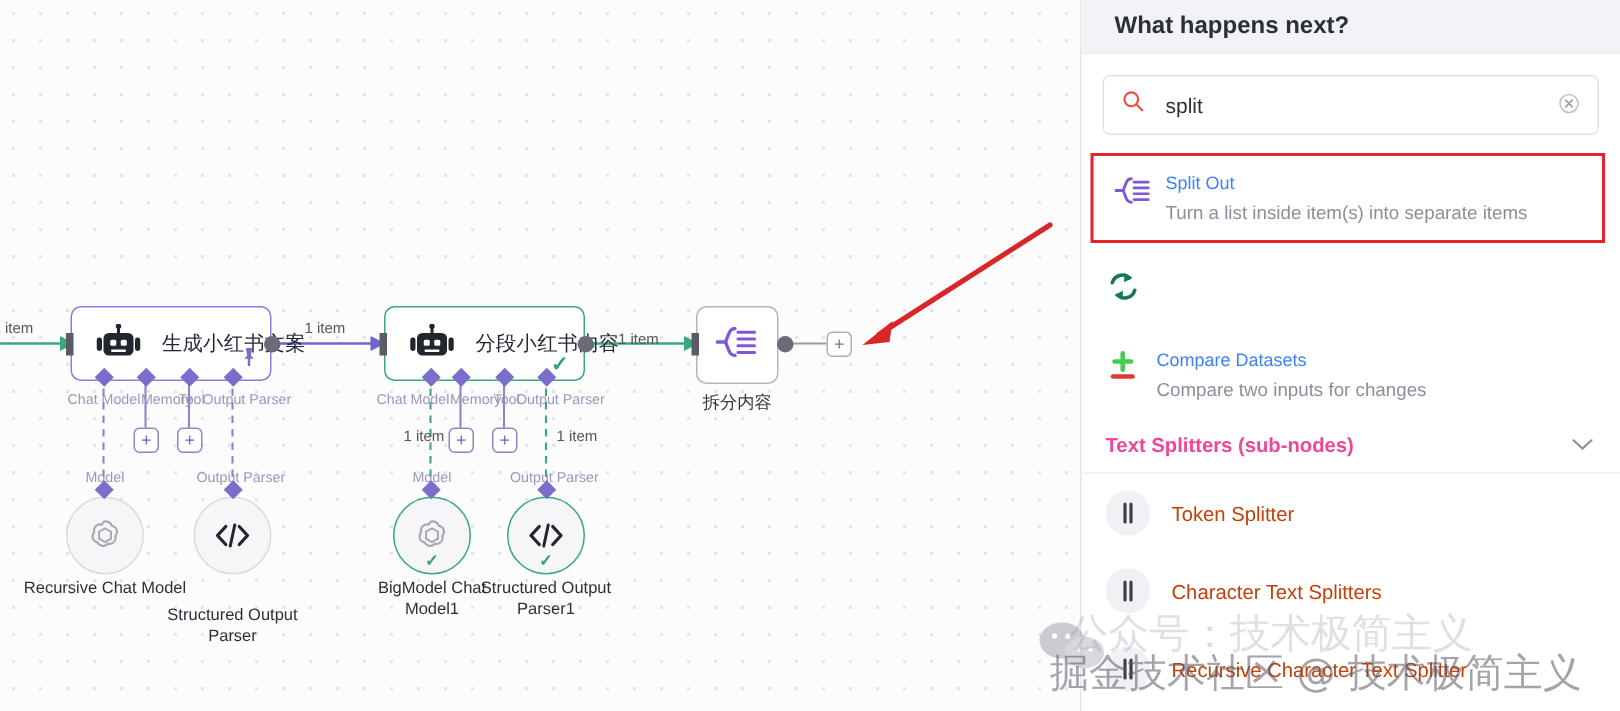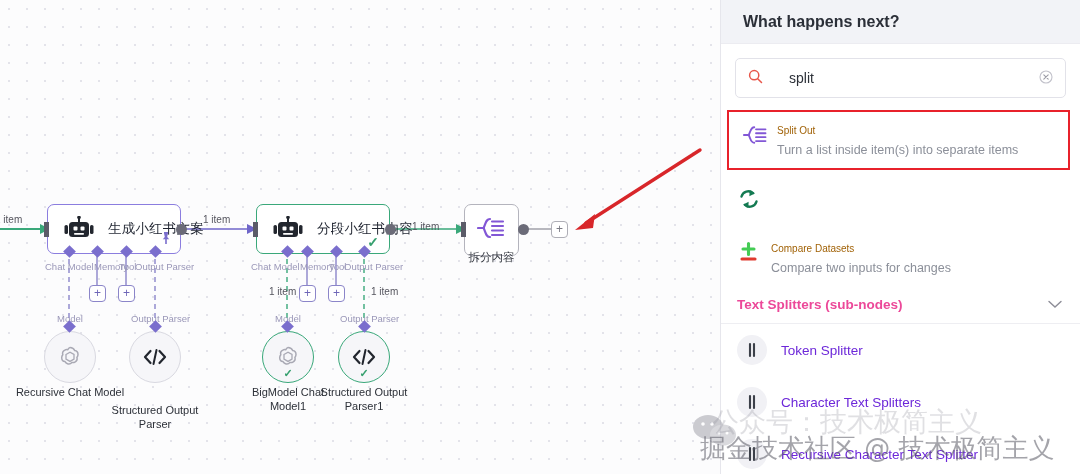--- a/index.html
+++ b/index.html
@@ -85,56 +85,56 @@
     position: absolute; text-align: center; font-size: 11px; color: #2c3038;
     line-height: 14px; width: 110px; z-index: 4;
   }
 
   
   #panel {
     position: absolute; right: 0; top: 0; width: 360px; height: 474px;
     background: #fff; border-left: 1px solid #e6e6ec; z-index: 10;
   }
   #panel-header {
-    height: 44px; background: #f2f3f7; display: flex; align-items: center;
+    height: 36px; background: #f2f3f7; display: flex; align-items: center;
     padding: 0 22px; border-bottom: 1px solid #ececf1;
   }
   #panel-header .ttl { font-size: 16px; font-weight: bold; color: #2b2f38; }
 
   .search-wrap { padding: 14px 14px 8px 14px; }
   .search-box {
     height: 40px; border: 1px solid #e2e2e9; border-radius: 5px;
     display: flex; align-items: center; padding: 0 12px; background: #fff;
   }
-  .search-input-txt { font-size: 14px; color: #2c3038; margin-left: 26px; flex: 1; }
+  .search-input-txt { font-size: 14px; color: #2c3038; margin-left: 14px; flex: 1; }
   .clear-ic { color: #b9b9c2; font-size: 14px; }
 
   .item {
     display: flex; align-items: flex-start; padding: 11px 16px 11px 16px;
     min-height: 54px;
   }
   .item.highlight { border: 2px solid #e8212b; margin: 4px 10px 4px 6px; padding: 9px 14px; }
   .item-ic { width: 34px; flex: none; display: flex; align-items: center; justify-content: flex-start; padding-top: 2px; }
   .item-txt { flex: 1; }
-  .item-title { font-size: 10px; color: #a16207; line-height: 19px; }
+  .item-title { font-size: 12px; color: #3b82f6; line-height: 19px; }
   .item-sub { font-size: 12.5px; color: #8b8f99; line-height: 18px; margin-top: 1px; }
 
   .section-row {
     display: flex; align-items: center; justify-content: space-between;
     padding: 9px 18px 11px 16px; border-bottom: 1px solid #eeeef2;
   }
   .section-title { font-size: 13.5px; font-weight: bold; color: #ec4899; }
   .chev { color: #8d8d97; font-size: 12px; }
 
   .sub-item { display: flex; align-items: center; padding: 11px 16px; }
   .sub-av {
     width: 30px; height: 30px; border-radius: 50%; background: #f1f1f5;
     display: flex; align-items: center; justify-content: center; flex: none;
   }
-  .sub-name { font-size: 13.5px; color: #6d28d9; margin-left: 14px; }
+  .sub-name { font-size: 13.5px; color: #c2410c; margin-left: 14px; }
 
   
   .wm1 {
     position: absolute; left: 712px; top: 404px; font-size: 27px;
     color: rgba(145,145,155,0.28); white-space: nowrap; z-index: 20;
     font-family: "DejaVu Sans", sans-serif;
   }
   .wm2 {
     position: absolute; left: 700px; top: 431px; font-size: 26px;
     color: rgba(90,90,100,0.55); white-space: nowrap; z-index: 21;
@@ -224,21 +224,21 @@
       <div>
         <svg width="30" height="26" viewBox="0 0 30 26">
           <path d="M1 13h6" stroke="#8257d6" stroke-width="2.2" stroke-linecap="round"></path>
           <path d="M13 4c-4 0-4 4-6.4 9C9 18 9 22 13 22" stroke="#8257d6" stroke-width="2.2" fill="none" stroke-linecap="round"></path>
           <path d="M15 6.5h11M15 11h11M15 15.5h11M15 20h11" stroke="#8257d6" stroke-width="2.1" stroke-linecap="round"></path>
         </svg>
       </div>
     </div>
     <div class="port-in" style="left:461px; top:222px;"></div>
     <div class="port-dot" style="left:518px; top:224px;"></div>
-    <div class="node-caption" style="left:444px; top:250px; width:95px;">拆分内容</div>
+    <div class="node-caption" style="left:444px; top:261px; width:95px;">拆分内容</div>
     <div class="plus-box grey" style="left:551px; top:221px;">+</div>
 
     <div class="wire-label" style="left:-5px; top:214px;">1 item</div>
     <div class="wire-label" style="left:203px; top:214px;">1 item</div>
     <div class="wire-label" style="left:412px; top:221px;">1 item</div>
     <div class="wire-label" style="left:269px; top:286px;">1 item</div>
     <div class="wire-label" style="left:371px; top:286px;">1 item</div>
 
     <div class="diamond" style="left:65px; top:247px;"></div>
     <div class="diamond" style="left:93px; top:247px;"></div>

